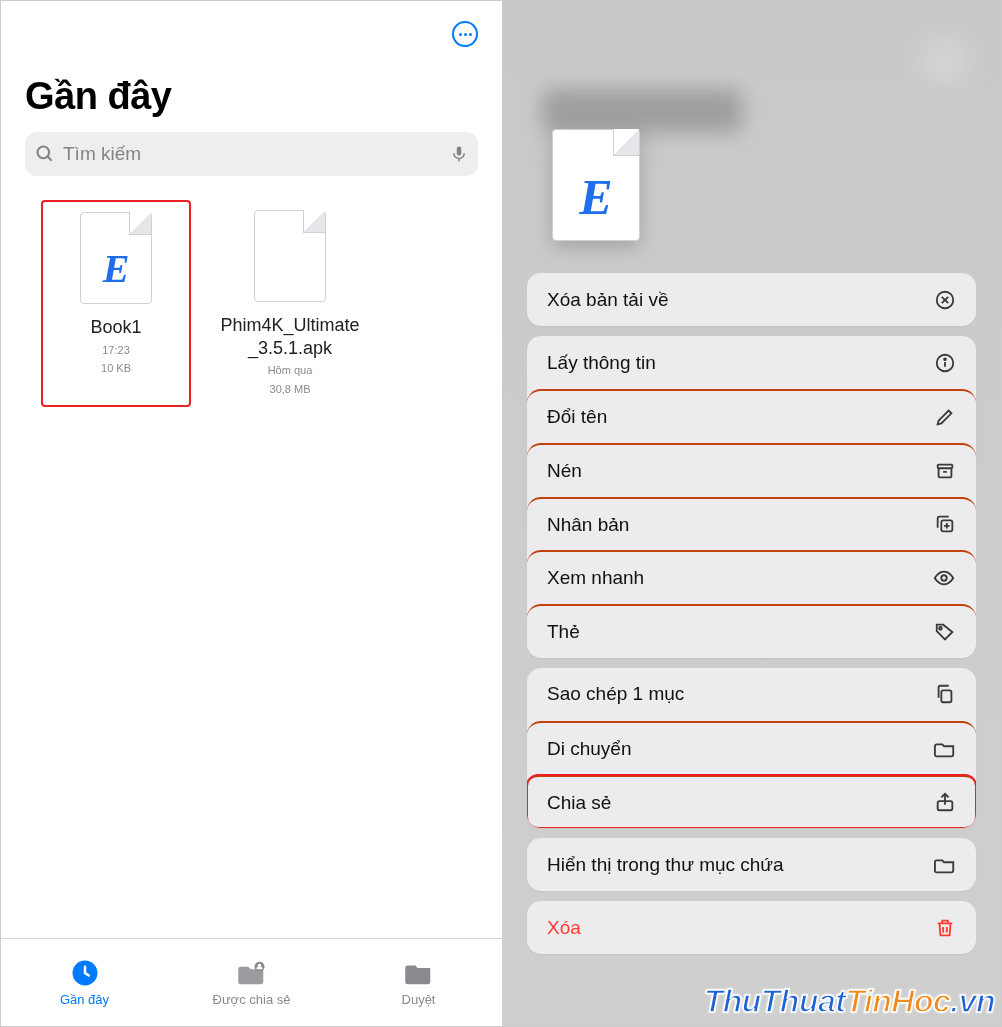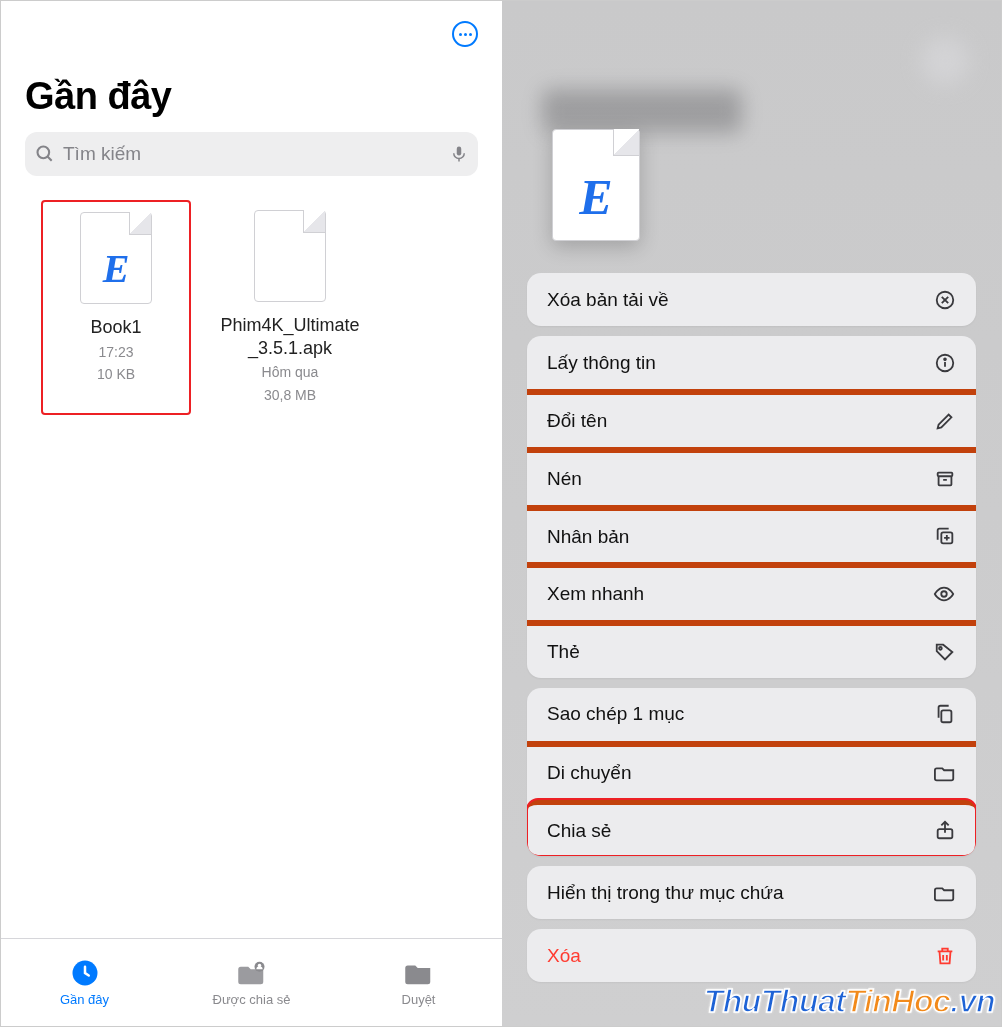--- a/index.html
+++ b/index.html
@@ -106,21 +106,21 @@
   .file-icon .excel-e {
     position:absolute; left:0; right:0; top:32px;
     font-family: Georgia, 'Times New Roman', serif;
     font-style: italic;
     font-weight:700;
     font-size:40px;
     color:#1f6feb;
     text-align:center;
   }
   .file-name { font-size:18px; color:#222; line-height:1.25; word-break:break-word;}
-  .file-meta { font-size:14px; color:#8a8a8e; margin-top:4px; line-height:1.35;}
+  .file-meta { font-size:11px; color:#8a8a8e; margin-top:4px; line-height:1.35;}
   
   .tabbar {
     margin-top:auto;
     height:88px;
     border-top:1px solid #d6d6da;
     display:flex;
   }
   .tab {
     flex:1;
     display:flex; flex-direction:column; align-items:center; justify-content:center;
@@ -180,22 +180,23 @@
     overflow:hidden;
     box-shadow:0 1px 2px rgba(0,0,0,0.05);
   }
   .menu-item{
     display:flex; align-items:center; justify-content:space-between;
     padding:14px 20px;
     font-size:19px;
     color:#111;
     cursor:pointer;
     min-height:53px;
-  }
-  .menu-group .menu-item + .menu-item { border-top:6px solid #c2410c; }
+    border-radius:14px;
+  }
+  .menu-group .menu-item + .menu-item { border-top:2px solid #c2410c; }
   .menu-item .mi-icon { color:#3a3a3e; flex:0 0 auto; display:flex;}
   .menu-item.highlighted{
     outline:2px solid #ed2024;
     outline-offset:-1px;
     border-radius:11px;
     position:relative; z-index:2;
   }
   .menu-item.danger { color:#ff3b30; }
   .menu-item.danger .mi-icon { color:#ff3b30; }
   .menu-label{ line-height:1.25; }

